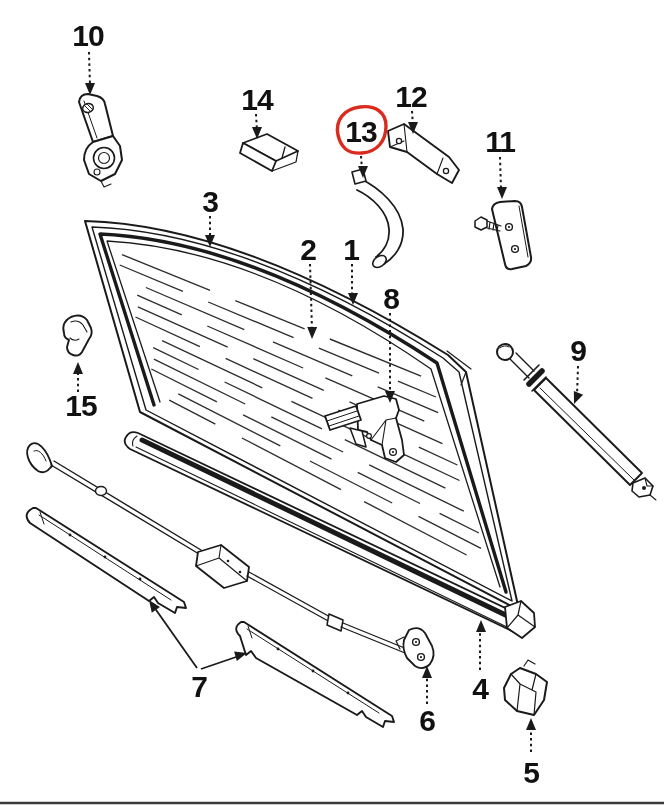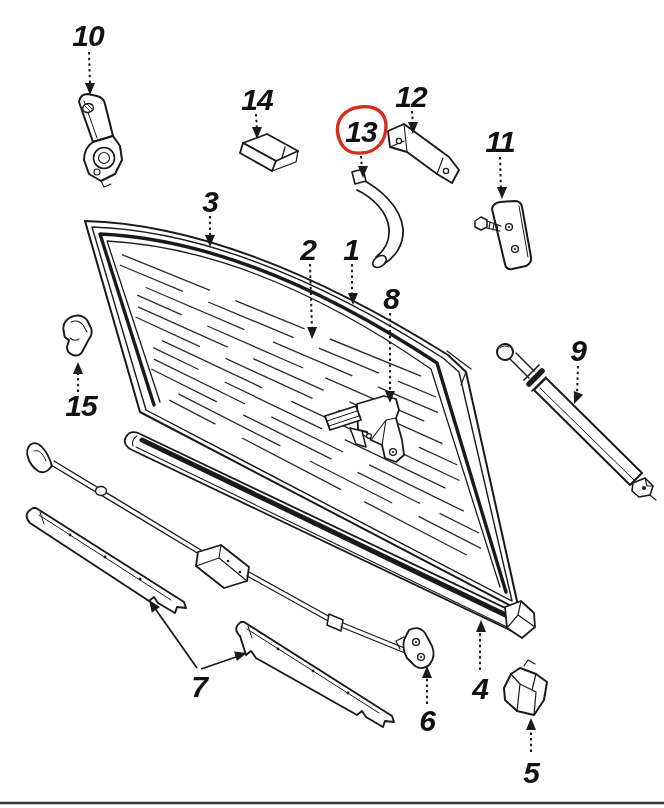--- a/index.html
+++ b/index.html
@@ -1,16 +1,16 @@
 <!DOCTYPE html>
 <html><head>
 <meta charset="utf-8">
 <style>
   html,body{margin:0;padding:0;background:#ffffff;}
-  .stage{position:relative;width:664px;height:808px;background:#ffffff;overflow:hidden;font-style:italic;}
+  .stage{position:relative;width:664px;height:808px;background:#ffffff;overflow:hidden;}
   svg{display:block;}
   .ln{stroke:#1a1a1a;fill:none;stroke-linejoin:round;stroke-linecap:round;}
   .fillw{fill:#ffffff;stroke:#1a1a1a;stroke-linejoin:round;}
   .lbl{font-family:"Liberation Sans",sans-serif;font-weight:700;font-size:30px;
        letter-spacing:-1px;fill:#111111;text-anchor:middle;}
   .shaft{stroke:#1a1a1a;stroke-width:2;stroke-dasharray:2.5 3.2;fill:none;}
   .leader{stroke:#1a1a1a;stroke-width:1.8;fill:none;}
   .head{fill:#1a1a1a;stroke:none;}
   #hatch line{stroke:#2e2e2e;stroke-width:1.35;}
   .hole{fill:#ffffff;stroke:#1a1a1a;}

